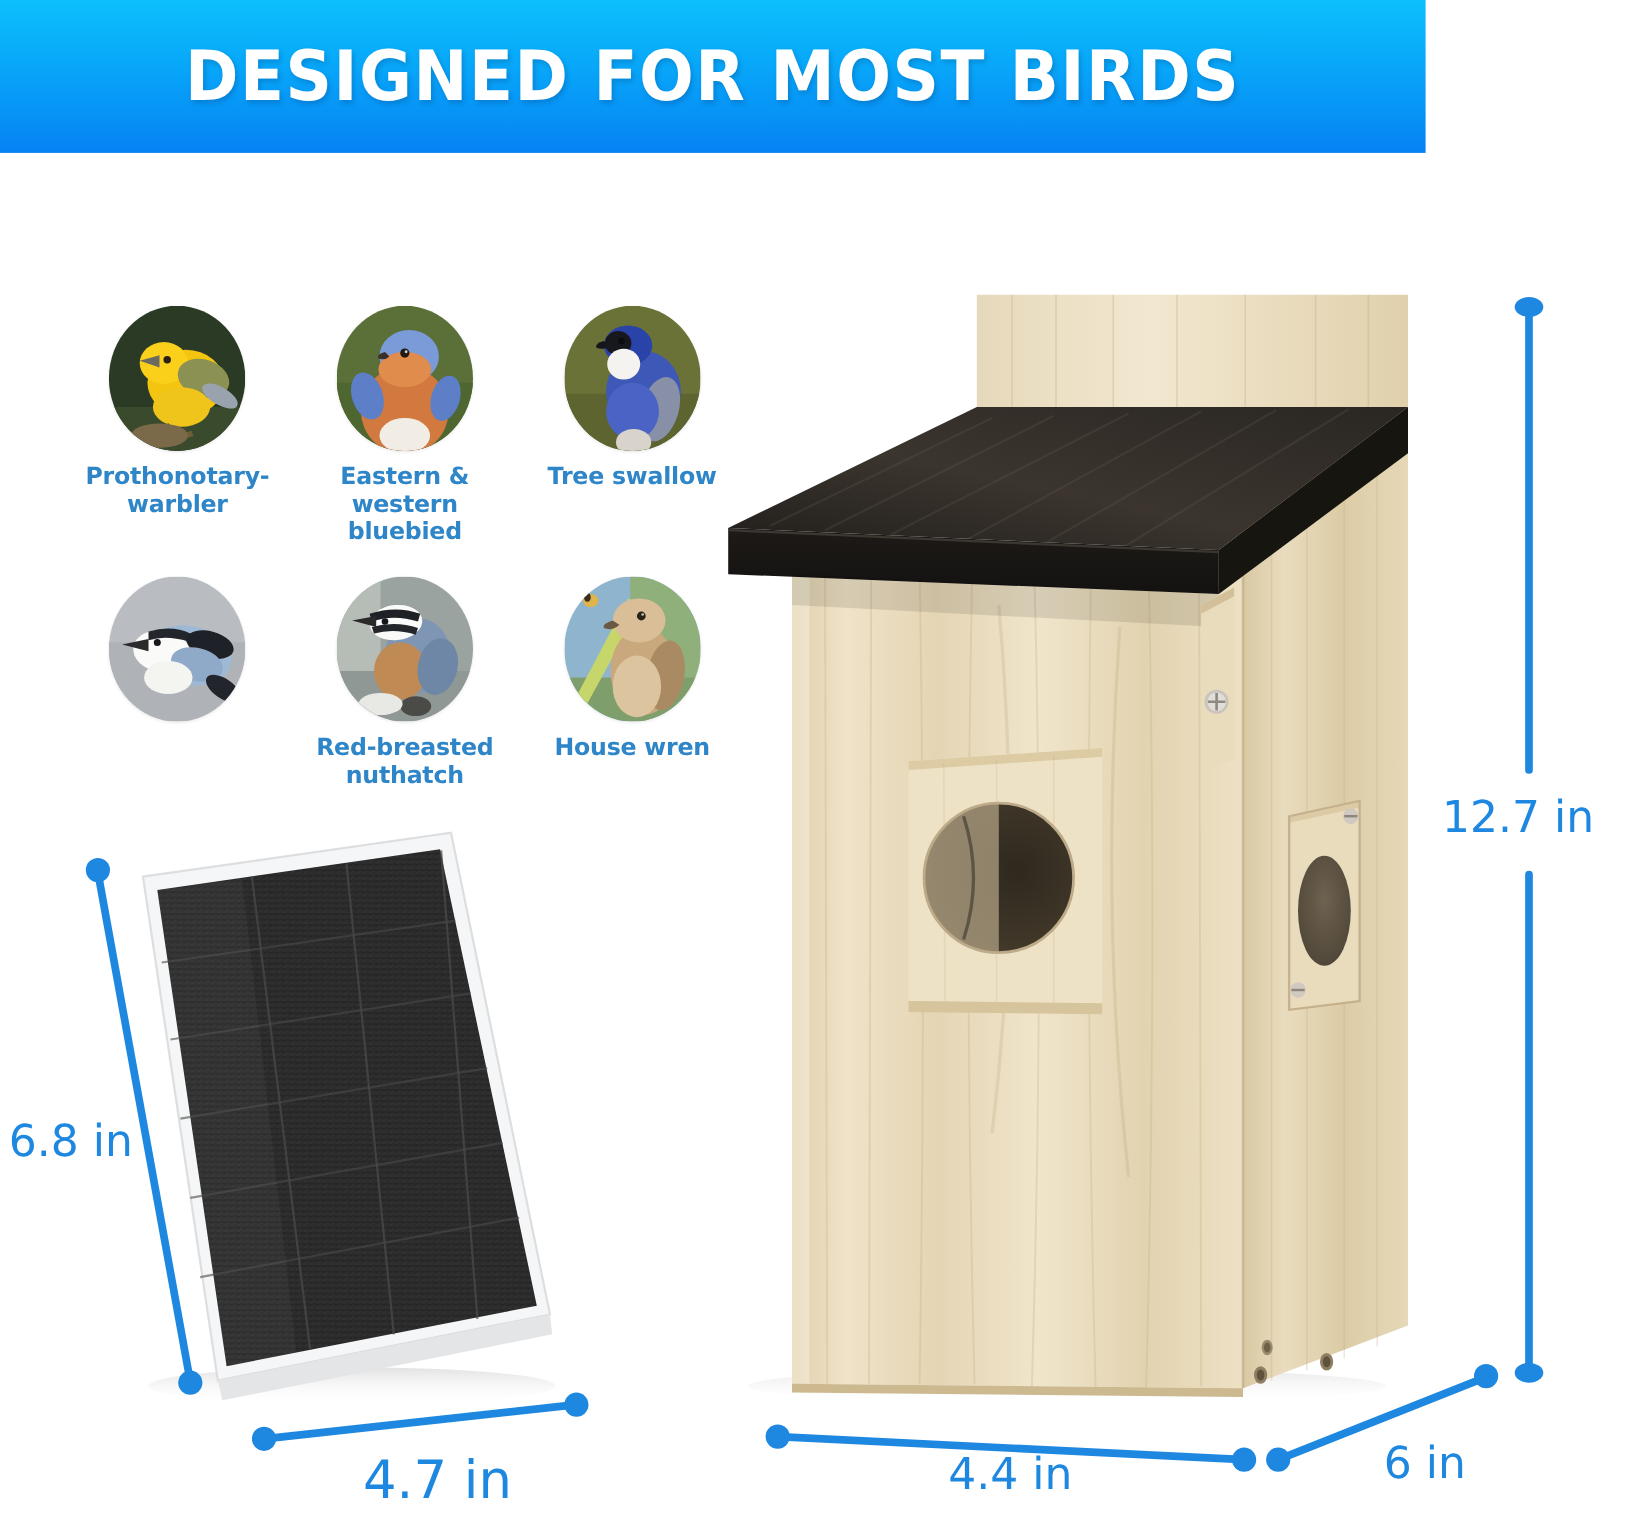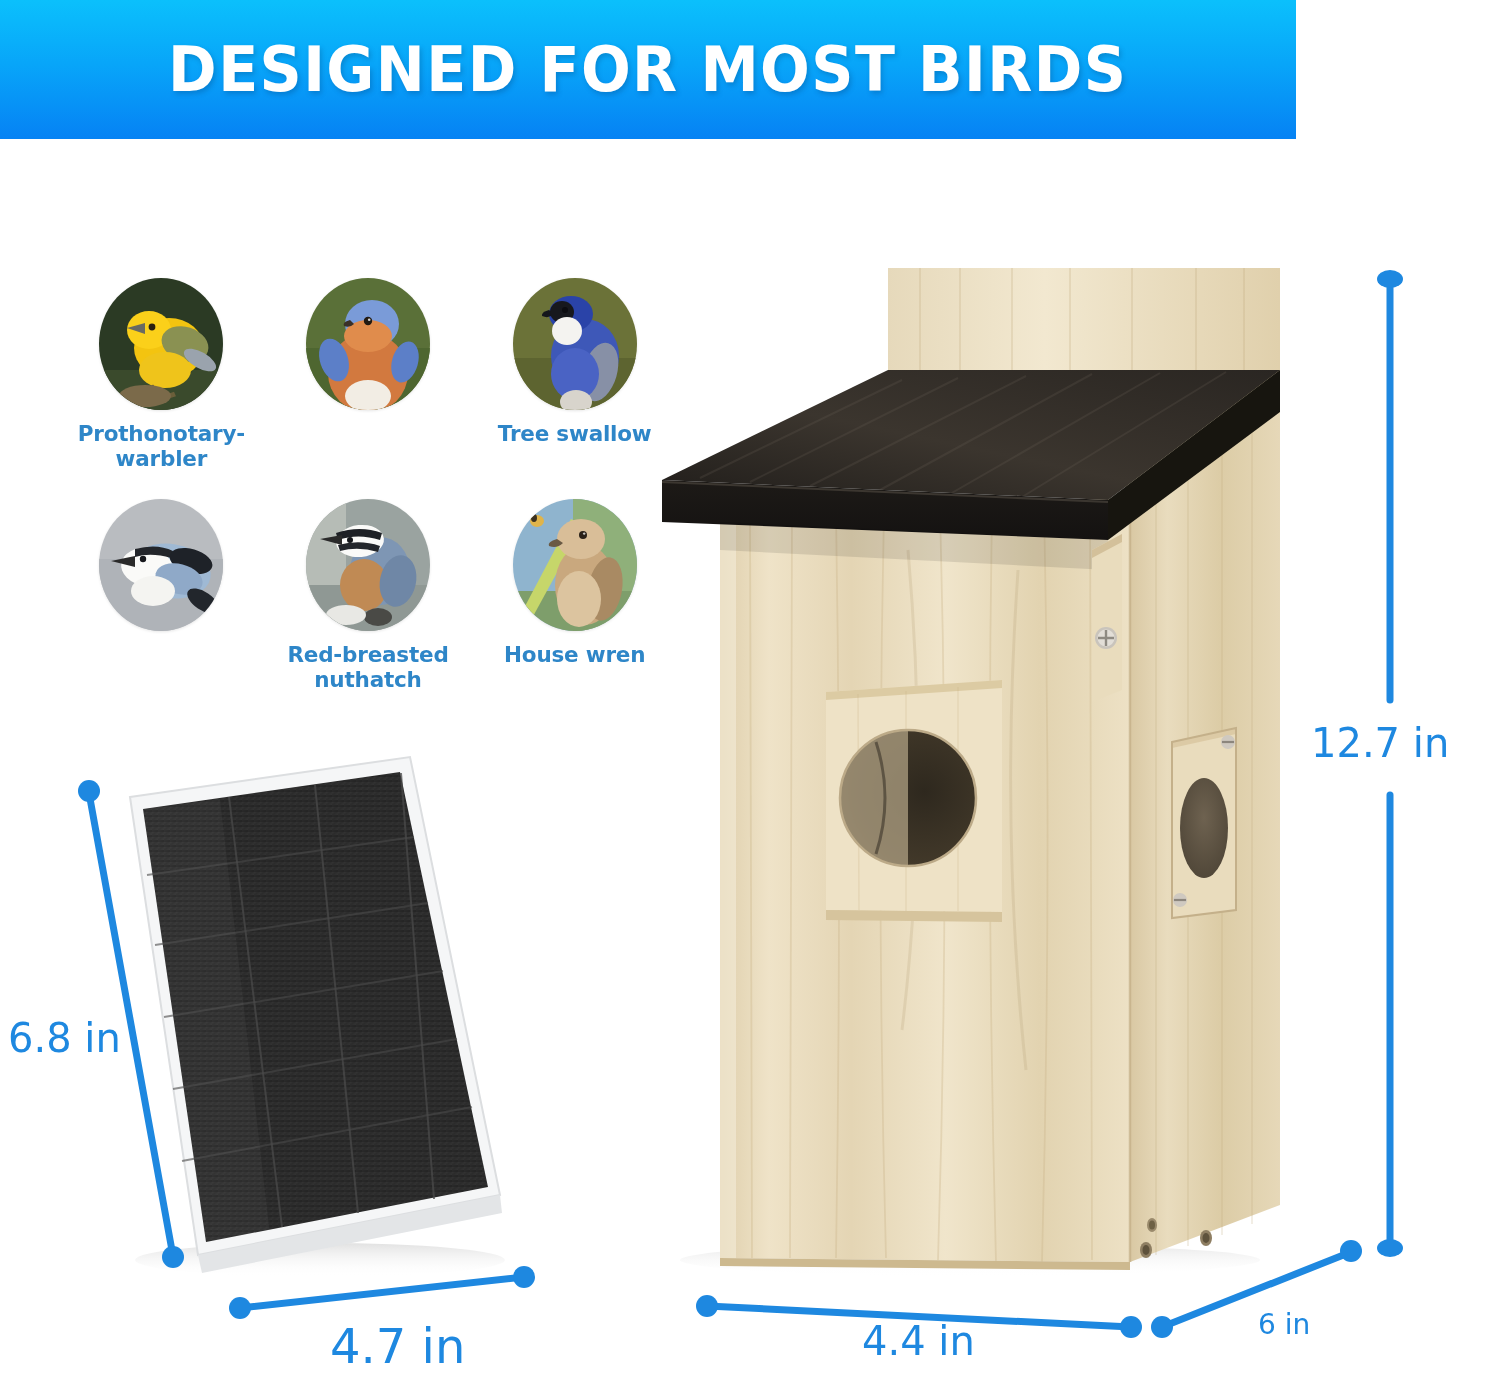--- a/index.html
+++ b/index.html
@@ -66,21 +66,21 @@
   .dims{ position:absolute; left:0; top:0; width:1500px; height:1380px; pointer-events:none; }
   .dim-label{
     position:absolute;
     color:#1E88E0;
     font-weight:normal;
     font-family:"DejaVu Sans", sans-serif;
     white-space:nowrap;
   }
   .dim-127{ left:1311px; top:720px; font-size:40px; }
   .dim-56 { left:862px;  top:1318px; font-size:40px; }
-  .dim-6  { left:1258px; top:1308px; font-size:28px; }
+  .dim-6  { left:1258px; top:1308px; font-size:40px; }
   .dim-68 { left:8px;    top:1015px; font-size:40px; }
   .dim-47 { left:330px;  top:1318px; font-size:48px; }
 </style>
 </head>
 <body>
 
 <div class="banner">
   <div class="banner-title">DESIGNED FOR MOST BIRDS</div>
 </div>
 
@@ -128,20 +128,21 @@
           <ellipse cx="62" cy="58" rx="24" ry="16" fill="#E08C4C"></ellipse>
           <path d="M44 42 q-8 2 -6 6 q6 2 10 -2 Z" fill="#3a3028"></path>
           <circle cx="62" cy="43" r="4.2" fill="#221a12"></circle>
           <circle cx="63.2" cy="41.8" r="1.3" fill="#fff" opacity=".8"></circle>
           <ellipse cx="28" cy="82" rx="14" ry="22" fill="#5C7FC8" transform="rotate(-18 28 82)"></ellipse>
           <ellipse cx="99" cy="84" rx="13" ry="21" fill="#5C7FC8" transform="rotate(16 99 84)"></ellipse>
           <ellipse cx="62" cy="118" rx="23" ry="16" fill="#F2EDE4"></ellipse>
         </g>
       </svg>
     </div>
+    <div class="bird-label">Eastern &amp; western bluebied</div>
   </div>
 
   <div class="bird-cell">
     <div class="bird-photo">
       <svg viewBox="0 0 124 132">
         <defs>
             <clipPath id="c3">
               <rect width="124" height="132"></rect>
             </clipPath>
           </defs>

